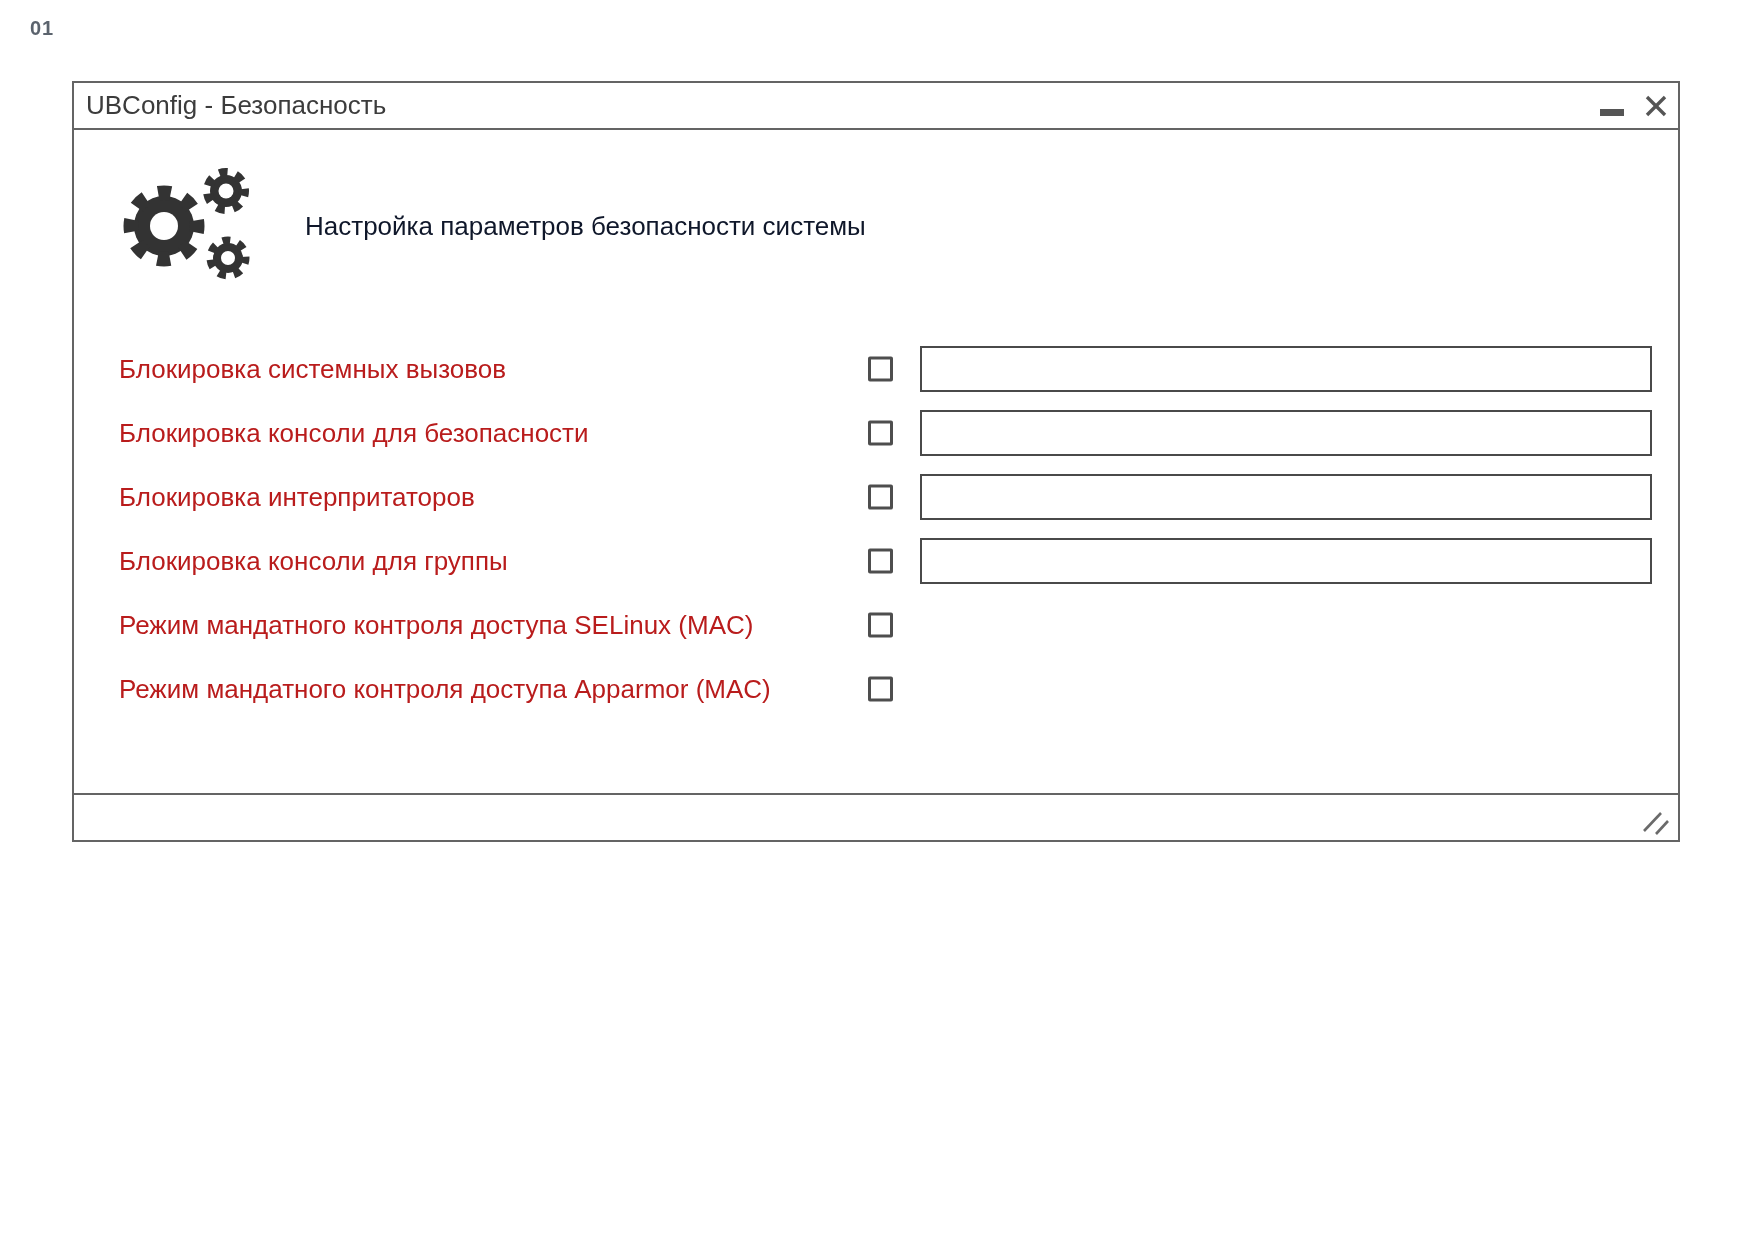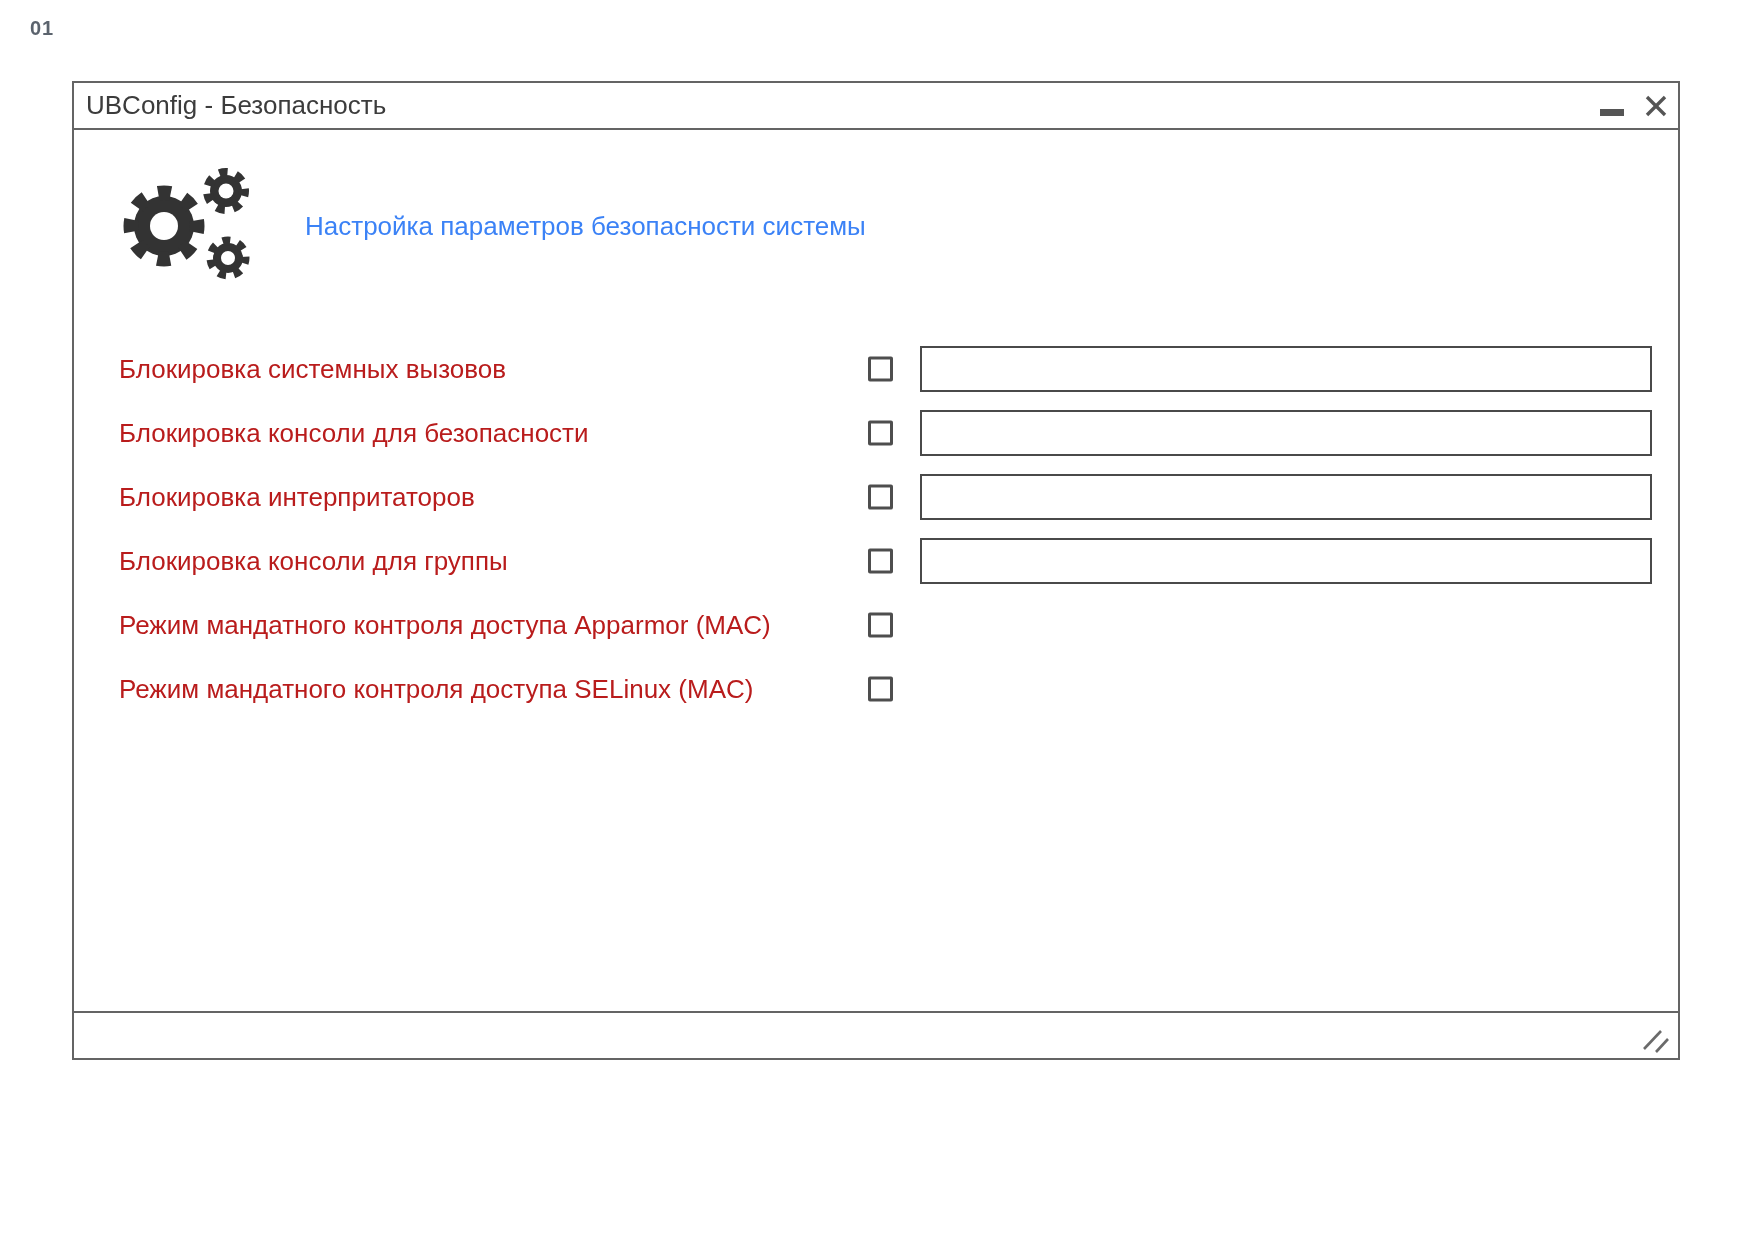--- a/index.html
+++ b/index.html
@@ -22,21 +22,21 @@
     font-size: 20px;
     font-weight: bold;
     color: #5b636d;
     letter-spacing: 1px;
   }
   .window {
     position: absolute;
     left: 72px;
     top: 81px;
     width: 1608px;
-    height: 979px;
+    height: 761px;
     border: 2px solid #646464;
     background: #ffffff;
     box-sizing: border-box;
   }
   .titlebar {
     position: absolute;
     top: 0; left: 0; right: 0;
     height: 47px;
     border-bottom: 2px solid #646464;
     box-sizing: border-box;
@@ -80,21 +80,21 @@
     top: 62px;
     width: 141px;
     height: 138px;
   }
   .header-icon svg { width: 100%; height: 100%; }
   .header-desc {
     position: absolute;
     left: 231px;
     top: 128px;
     font-size: 26px;
-    color: #3b82f6;
+    color: #0f172a;
     white-space: nowrap;
   }
   .settings-rows {
     position: absolute;
     left: 0;
     top: 254px;
     right: 0;
   }
   .settings-row {
     position: relative;
@@ -226,27 +226,27 @@
   </div>
 
   <div class="settings-row">
     <span class="setting-label">Блокировка консоли для группы</span>
     <span class="setting-checkbox" role="checkbox" aria-checked="false"></span>
     <input class="setting-input" type="text" value="" style="">
   </div>
 
 
   <div class="settings-row">
+    <span class="setting-label">Режим мандатного контроля доступа SELinux (MAC)</span>
+    <span class="setting-checkbox" role="checkbox" aria-checked="false"></span>
+
+  </div>
+
+  <div class="settings-row">
     <span class="setting-label">Режим мандатного контроля доступа Apparmor (MAC)</span>
-    <span class="setting-checkbox" role="checkbox" aria-checked="false"></span>
-
-  </div>
-
-  <div class="settings-row">
-    <span class="setting-label">Режим мандатного контроля доступа SELinux (MAC)</span>
     <span class="setting-checkbox" role="checkbox" aria-checked="false"></span>
 
   </div>
 </div>
 
     <div class="statusbar">
       <span class="statusbar-text"></span>
       <svg class="resize-grip" viewBox="0 0 30 28">
         <line x1="4" y1="23" x2="21" y2="5" stroke="#6a6a6a" stroke-width="2.6"></line>
         <line x1="16" y1="26" x2="28" y2="13" stroke="#6a6a6a" stroke-width="2.6"></line>

